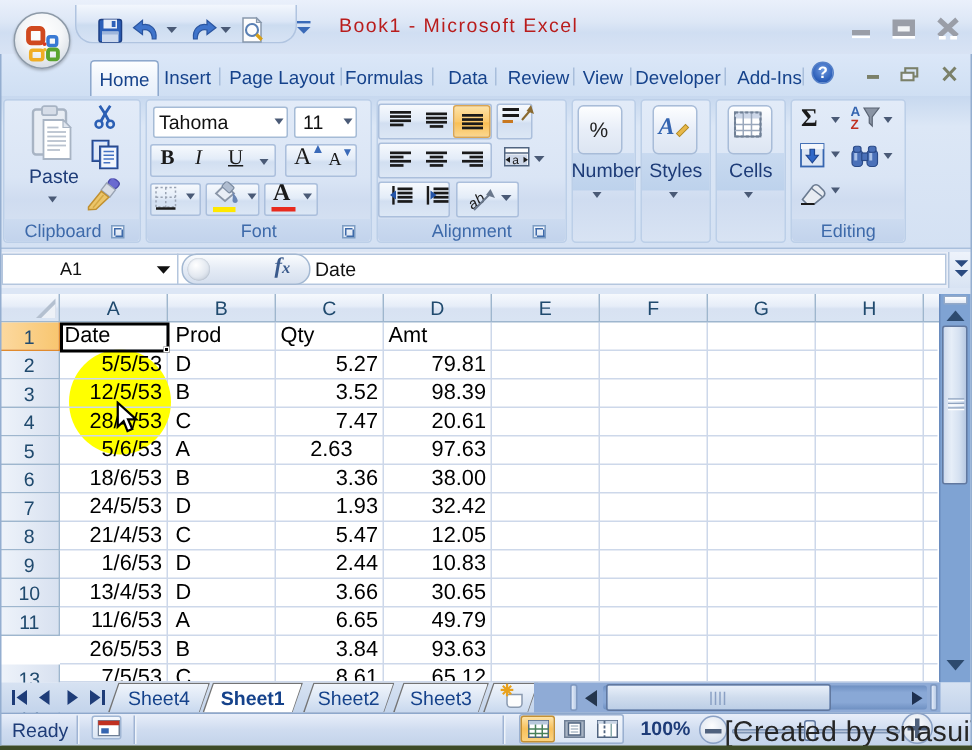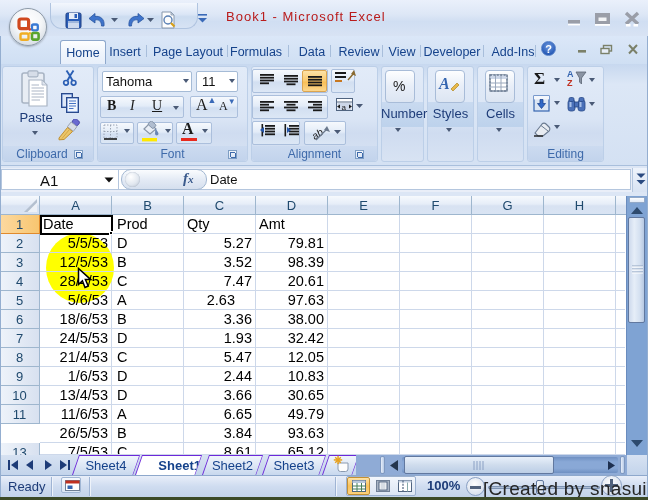--- a/index.html
+++ b/index.html
@@ -39,24 +39,24 @@
 #grid { left:0; top:196px; width:627px; height:259px; background:#fff; }
 .colhead { position:absolute; top:196px; height:19px; background:linear-gradient(#f6f9fd 0%, #e6edf8 45%, #d8e2f2 55%, #d9e4f3 100%); border-right:1px solid #9eb6ce; border-bottom:1px solid #9eb6ce; color:#204a6e; font-size:13px; text-align:center; line-height:19px; }
 .rowhead { position:absolute; left:0; width:40px; height:19px; background:linear-gradient(90deg, #eef3fa, #d8e1f0); border-right:1px solid #9eb6ce; border-bottom:1px solid #9eb6ce; color:#204a6e; font-size:13px; text-align:center; line-height:19px; }
 .cellrow { position:absolute; left:40px; width:585px; height:19px; border-bottom:1px solid #cdd8ea; font-size:14.5px; color:#000; }
 .gl { position:absolute; top:215px; width:1px; height:240px; background:#cdd8ea; }
 .cell { position:absolute; top:0; height:18px; padding:1px 3px 0 3px; }
 .r { text-align:right; }
 
 #tabbar { left:0; top:455px; width:648px; height:20px; background:linear-gradient(#d7e2f2,#c3d4eb); }
 .stab2 { position:absolute; top:455px; height:20px; font-size:13px; color:#15428b; line-height:19px; text-align:center;
-  background:#6d28d9; clip-path:polygon(7px 0, 100% 0, calc(100% - 7px) 100%, 0 100%); }
+  background:#737373; clip-path:polygon(7px 0, 100% 0, calc(100% - 7px) 100%, 0 100%); }
 .stab2 span { position:absolute; left:1px; right:1px; top:1px; bottom:0;
   background:linear-gradient(#f0f5fc,#dde7f5 50%,#c8d8ee); clip-path:polygon(6.5px 0, 100% 0, calc(100% - 6.5px) 100%, 0 100%); }
-.stab2.active { z-index:2;text-align:right; }
+.stab2.active { z-index:2; }
 .stab2.active span { background:#fff; color:#15428b; }
 
 #statusbar { left:0; top:475px; width:648px; height:22px; background:linear-gradient(#e8eef9,#cfdcf0 50%, #c3d3ea); border-top:1px solid #8ea8cc; }
 #bottomedge { left:0; top:497px; width:648px; height:3px; background:#3c4a27; }
 #watermark { left:483px; top:478px; font-size:19px; color:#262626; letter-spacing:0.3px; white-space:nowrap; }
 </style>
 </head>
 <body>
 <div class="abs" id="titlebar"></div>
 <div class="abs" id="qat"></div>
@@ -405,21 +405,21 @@
 <div class="dd" style="left:589px;top:102px;"></div>
 <svg class="abs" style="left:532px;top:119px;" width="20" height="18" viewBox="0 0 20 18">
  <path d="M3 14 L10 5 A2.8 2.8 0 0 1 14 5 L17 8 A2.8 2.8 0 0 1 17 12 L11 17 L6 17 Z" fill="#e8ecf2" stroke="#6a7a90" stroke-width="1.1"></path>
  <path d="M9 6.5 L16 12" stroke="#6a7a90" stroke-width="1"></path>
  <line x1="2" y1="17" x2="11" y2="17" stroke="#1a1a1a" stroke-width="1.4"></line>
 </svg>
 <div class="dd" style="left:554px;top:125px;"></div>
 
 <div class="abs" style="left:0;top:168px;width:648px;height:24px;background:#e9eef8;"></div>
 <div class="abs" style="left:1px;top:169px;width:630px;height:21px;background:#fff;border:1px solid #b4c6de;"></div>
-<div class="abs" style="left:40px;top:172px;font-size:15px;color:#111;">A1</div>
+<div class="abs" style="left:40px;top:172px;font-size:12px;color:#111;">A1</div>
 <svg class="abs" style="left:103px;top:176px;" width="12" height="8" viewBox="0 0 12 8">
     <polygon points="1.5,1.5 10.5,1.5 6,6.5" fill="#111"></polygon>
   </svg>
 <div class="abs" style="left:118px;top:169px;width:1px;height:21px;background:#b4c6de;"></div>
 <div class="abs" style="left:121px;top:169px;width:86px;height:21px;background:linear-gradient(#fafcfe,#e4ebf5 50%,#d5dfee);border:1px solid #a3b8d2;border-radius:10px;"></div>
 <div class="abs" style="left:125px;top:172px;width:15px;height:15px;border-radius:50%;background:radial-gradient(circle at 38% 32%,#ffffff,#e2e8f0 55%,#b6c0ce);box-shadow:inset 0 0 1px #98a4b4;"></div>
 <div class="abs" style="left:183px;top:170px;width:22px;height:20px;font-size:15px;font-style:italic;font-family:'Liberation Serif',serif;color:#3a5a8c;font-weight:bold;">f<span style="font-size:11px;">x</span></div>
 <div class="abs" style="left:210px;top:172px;font-size:13px;color:#111;">Date</div>
 <div class="abs" style="left:632px;top:168px;width:16px;height:24px;background:linear-gradient(#eef3fb,#d8e3f3);border-left:1px solid #b4c6de;">
 <svg style="position:absolute;left:3px;top:5px;" width="10" height="14" viewBox="0 0 10 14">

